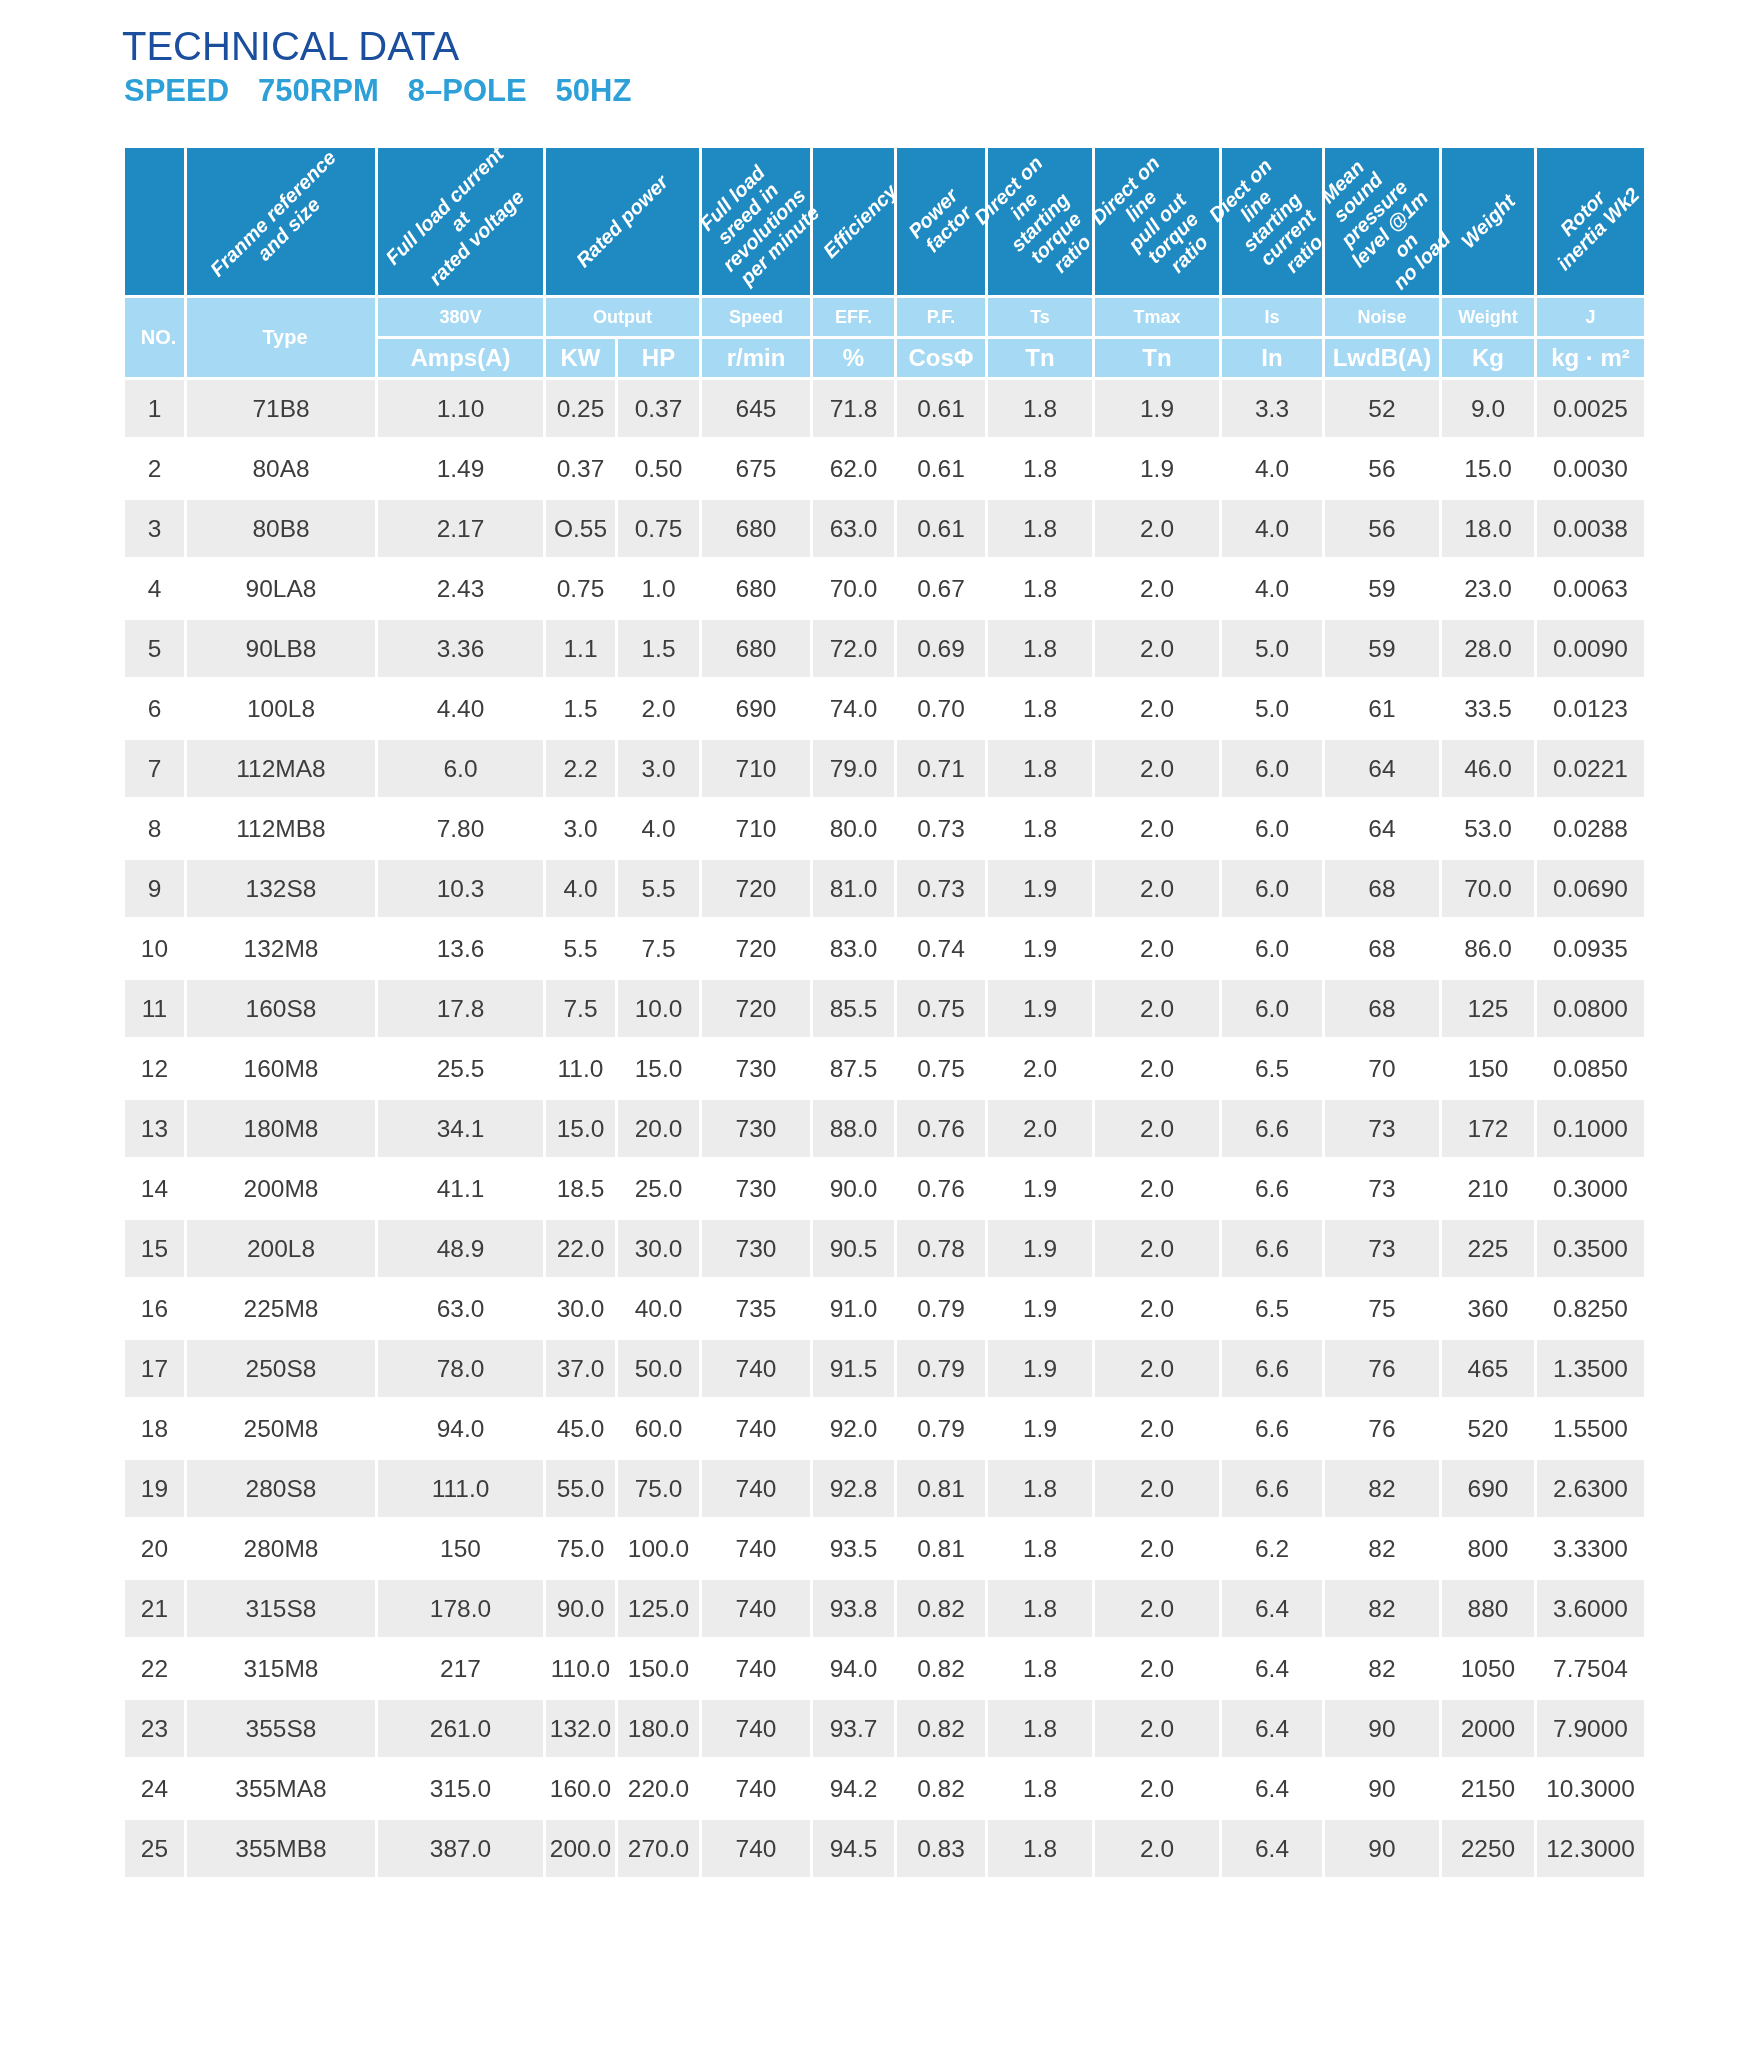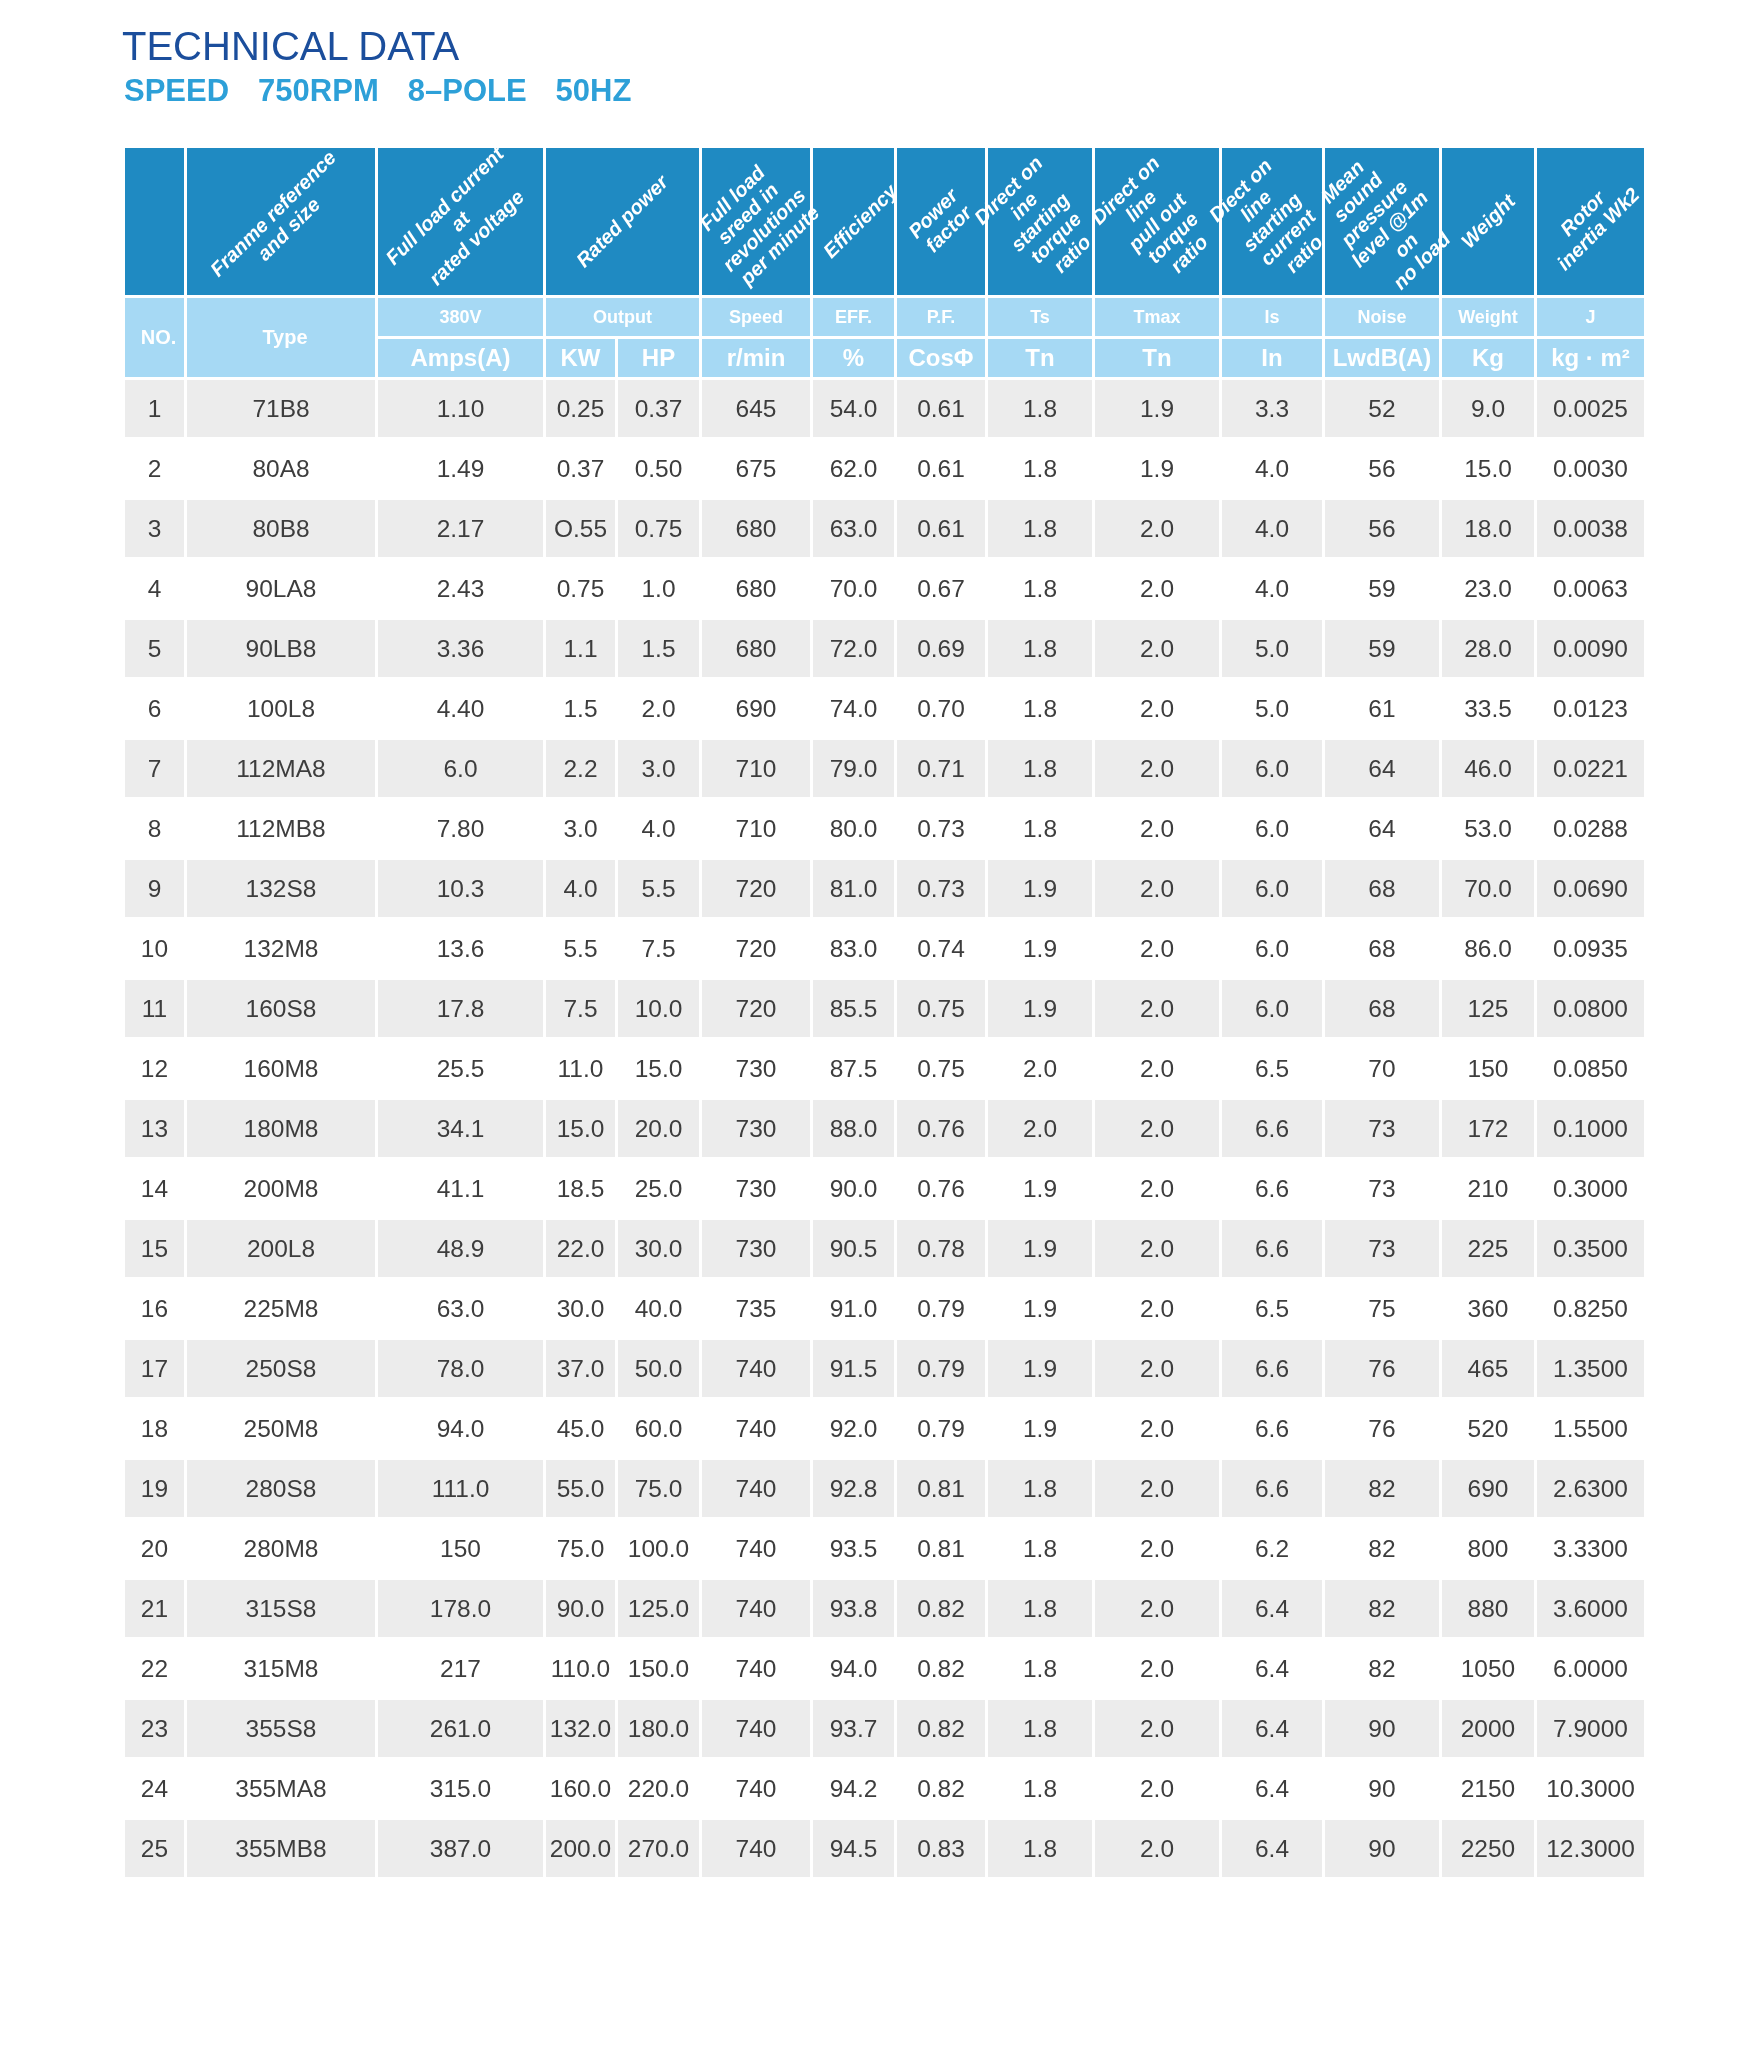--- a/index.html
+++ b/index.html
@@ -118,21 +118,21 @@
       </tr>
     </thead>
     <tbody>
         <tr>
           <td>1</td>
           <td>71B8</td>
           <td class="amps">1.10</td>
           <td>0.25</td>
           <td>0.37</td>
           <td>645</td>
-          <td>54.0</td>
+          <td>71.8</td>
           <td>0.61</td>
           <td>1.8</td>
           <td>1.9</td>
           <td>3.3</td>
           <td>52</td>
           <td>9.0</td>
           <td>0.0025</td>
         </tr>
         <tr>
           <td>2</td>
@@ -461,21 +461,21 @@
           <td>110.0</td>
           <td>150.0</td>
           <td>740</td>
           <td>94.0</td>
           <td>0.82</td>
           <td>1.8</td>
           <td>2.0</td>
           <td>6.4</td>
           <td>82</td>
           <td>1050</td>
-          <td>6.0000</td>
+          <td>7.7504</td>
         </tr>
         <tr>
           <td>23</td>
           <td>355S8</td>
           <td class="amps">261.0</td>
           <td>132.0</td>
           <td>180.0</td>
           <td>740</td>
           <td>93.7</td>
           <td>0.82</td>

